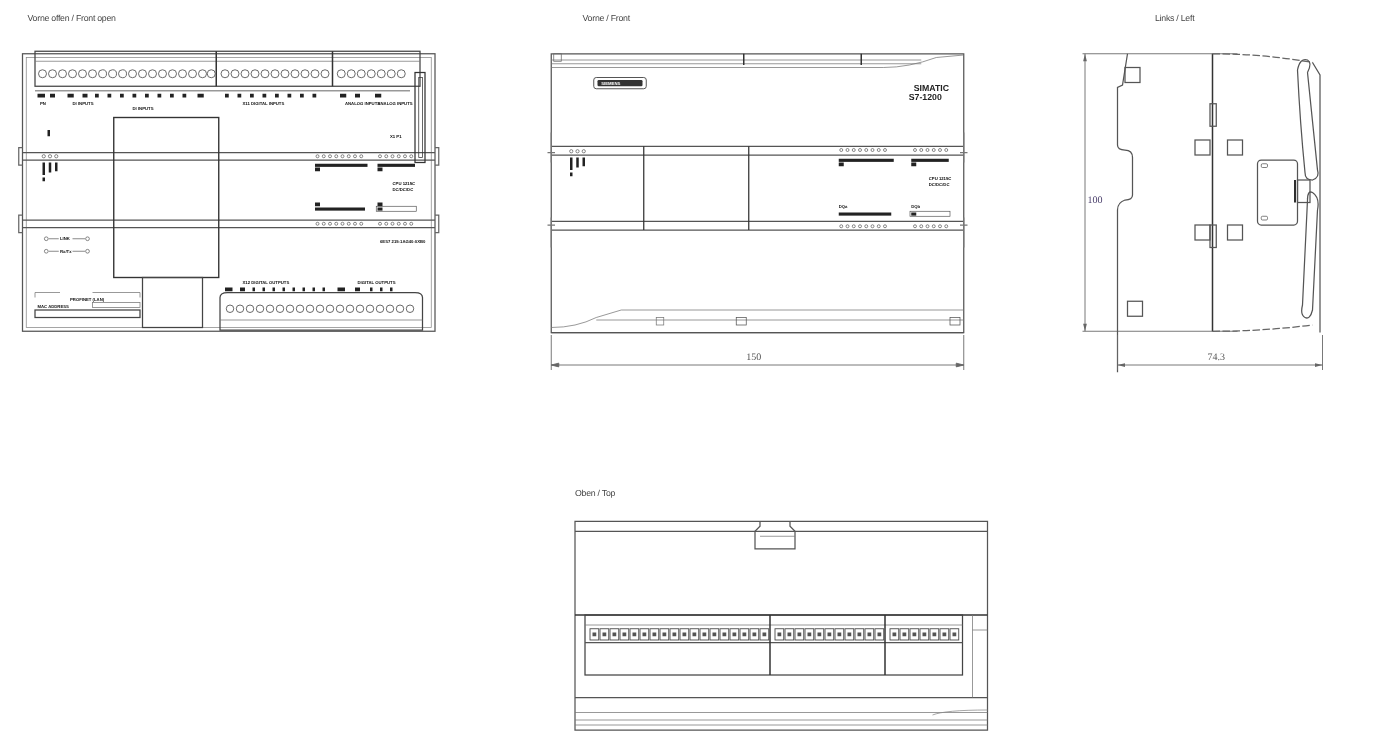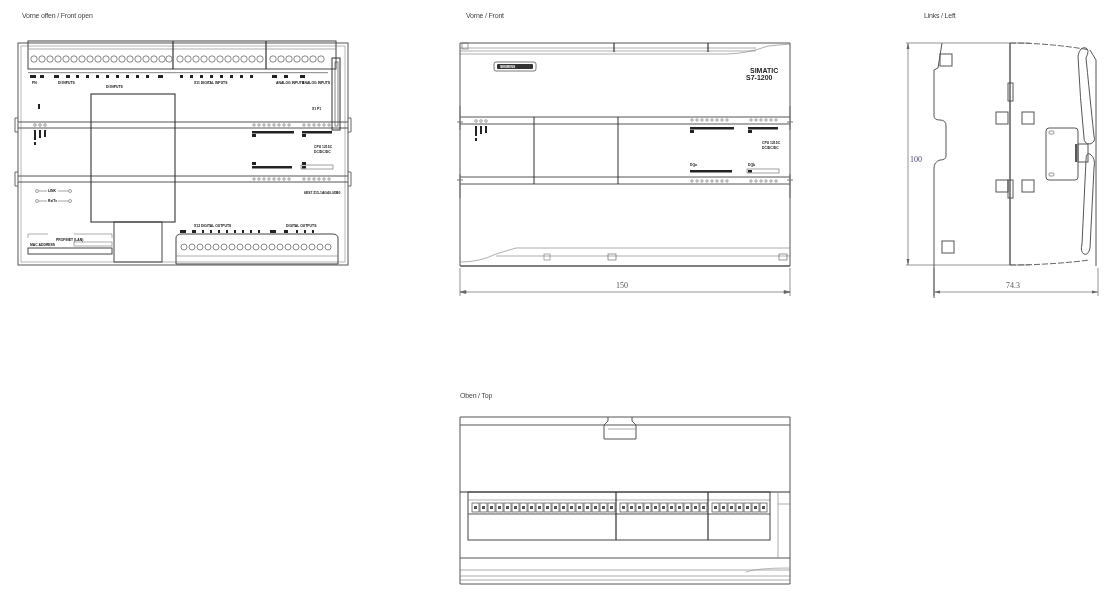--- a/index.html
+++ b/index.html
@@ -235,21 +235,21 @@
         <circle cx="274" cy="209" r="3"></circle>
         <circle cx="282" cy="209" r="3"></circle>
         <circle cx="290" cy="209" r="3"></circle>
     <circle cx="298" cy="209" r="3"></circle>
         <circle cx="306" cy="209" r="3"></circle>
         <circle cx="314" cy="209" r="3"></circle>
   </g>
 </svg>
 </div>
 
-<div class="view" style="left:456px; top:38px;">
+<div class="view" style="left:437px; top:38px;">
 <svg width="345" height="260" viewBox="0 0 345 260">
   <g fill="none" stroke="#555" stroke-width="1">
 
     <path d="M4 5 H334 V228 H4 Z"></path>
 
     <line x1="4" y1="10" x2="300" y2="10" stroke="#777" stroke-width="0.6"></line>
     <line x1="4" y1="13" x2="300" y2="13" stroke="#777" stroke-width="0.6"></line>
     <path d="M4 16 H270 Q290 16 312 8 L334 6" stroke="#777" stroke-width="0.6"></path>
     <rect x="6" y="5" width="6" height="6" stroke="#666" stroke-width="0.6"></rect>
     <line x1="158" y1="5" x2="158" y2="14" stroke="#333" stroke-width="1.2"></line>
@@ -337,21 +337,21 @@
   <g stroke="#666" stroke-width="0.7" fill="none">
     <line x1="4" y1="230" x2="4" y2="258"></line>
     <line x1="334" y1="230" x2="334" y2="258"></line>
     <line x1="4" y1="254" x2="334" y2="254"></line>
     <path d="M4 254 l6 -1.5 v3 z M334 254 l-6 -1.5 v3 z" fill="#666"></path>
   </g>
   <text class="dim-text" x="160" y="250">150</text>
 </svg>
 </div>
 
-<div class="view" style="left:900px; top:38px;">
+<div class="view" style="left:860px; top:38px;">
 <svg width="210" height="260" viewBox="0 0 210 260">
   <g fill="none" stroke="#555" stroke-width="1">
 
     <line x1="8" y1="5" x2="8" y2="227" stroke="#666" stroke-width="0.7"></line>
     <line x1="6" y1="5" x2="130" y2="5" stroke="#666" stroke-width="0.7"></line>
     <line x1="6" y1="227" x2="130" y2="227" stroke="#666" stroke-width="0.7"></line>
 
     <path d="M42 5 L38 30 L34 32 V78 Q34 82 40 82 Q46 82 46 88 L46 118 Q46 122 40 122 Q34 124 34 130 V260" stroke="#555"></path>
     <line x1="110" y1="5" x2="110" y2="227" stroke="#333" stroke-width="1.2"></line>
     <rect x="108" y="45" width="5" height="18" stroke="#555"></rect>

